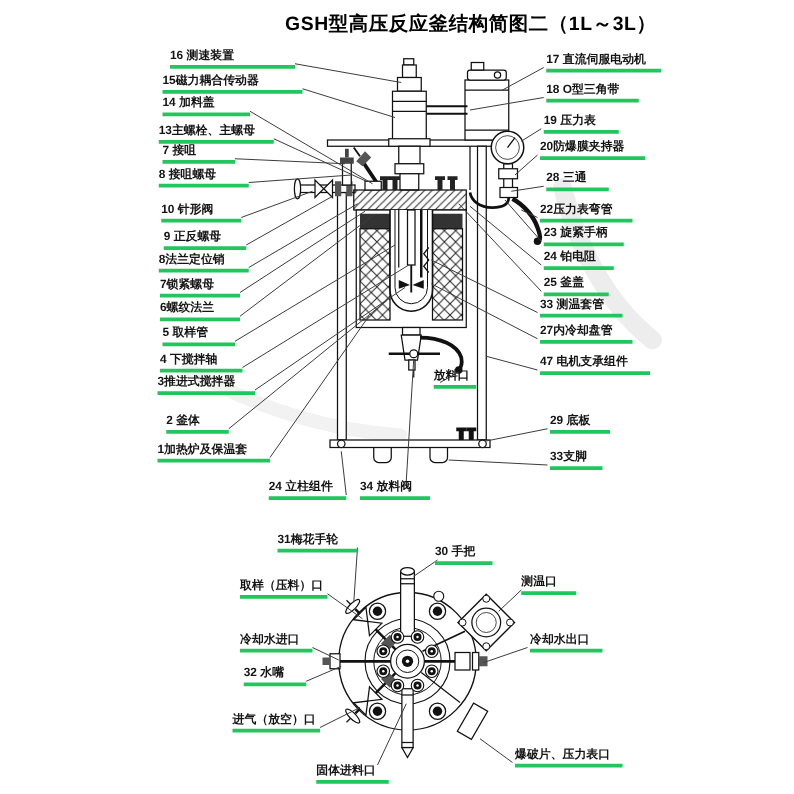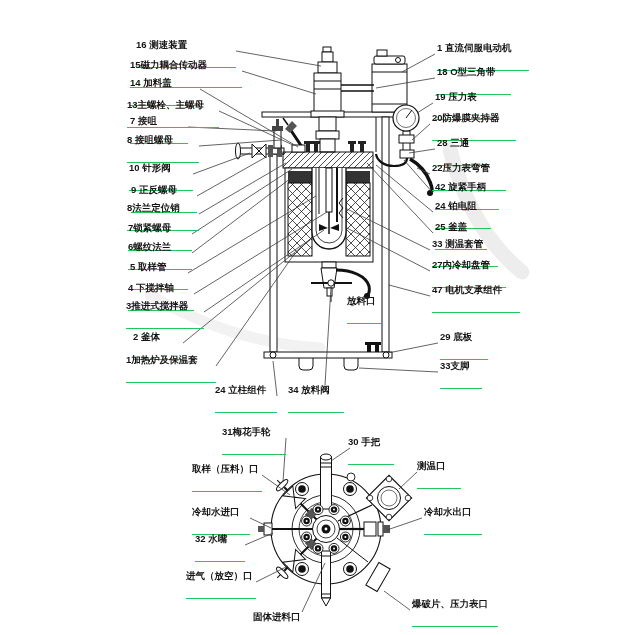--- a/index.html
+++ b/index.html
@@ -1,21 +1,21 @@
 <!DOCTYPE html>
 <html><head>
 <meta charset="utf-8">
 <style>
   html,body{margin:0;padding:0;background:#fff;}
   .canvas{position:relative;width:635px;height:635px;background:#ffffff;overflow:hidden;
           font-family:"Liberation Sans",sans-serif;}
   .title{position:absolute;left:228px;top:9px;font-size:15.5px;font-weight:bold;color:#000;
          white-space:nowrap;letter-spacing:0.5px;}
   .lbl{position:absolute;font-size:9.5px;line-height:1.15;font-weight:600;color:#141414;
-       border-bottom:1px solid #22c55e;white-space:nowrap;padding-bottom:16px;overflow:visible;}
+       border-bottom:3px solid #22c55e;white-space:nowrap;padding-bottom:1px;overflow:visible;}
   svg{position:absolute;left:0;top:0;}
 </style>
 </head>
 <body>
 
 <div class="canvas">
 
 <svg width="635" height="635" viewBox="0 0 635 635">
   <defs>
     <pattern id="xh" width="9" height="9" patternUnits="userSpaceOnUse">
@@ -332,20 +332,21 @@
     <line x1="417" y1="472" x2="399" y2="489"></line>
     <line x1="250" y1="518" x2="271" y2="528"></line>
     <line x1="422" y1="518" x2="387" y2="530"></line>
     <line x1="245" y1="545" x2="273" y2="533"></line>
     <line x1="256" y1="582" x2="288" y2="566"></line>
     <line x1="302" y1="612" x2="325" y2="563"></line>
     <line x1="410" y1="610" x2="384" y2="591"></line>
   </g>
 </svg>
 
+<div class="title">GSH型高压反应釜结构简图二（1L～3L）</div>
 
 <div class="lbl" style="left:136px;top:40px;width:100px">16 测速装置</div>
 <div class="lbl" style="left:130px;top:60px;width:112px">15磁力耦合传动器</div>
 <div class="lbl" style="left:130px;top:78px;width:70px">14 加料盖</div>
 <div class="lbl" style="left:127px;top:100px;width:92px">13主螺栓、主螺母</div>
 <div class="lbl" style="left:130px;top:116px;width:58px">7 接咀</div>
 <div class="lbl" style="left:127px;top:135px;width:72px">8 接咀螺母</div>
 <div class="lbl" style="left:129px;top:163px;width:64px">10 针形阀</div>
 <div class="lbl" style="left:131px;top:185px;width:66px">9 正反螺母</div>
 <div class="lbl" style="left:127px;top:203px;width:72px">8法兰定位销</div>
@@ -354,27 +355,27 @@
 <div class="lbl" style="left:130px;top:262px;width:58px">5 取样管</div>
 <div class="lbl" style="left:128px;top:283px;width:66px">4 下搅拌轴</div>
 <div class="lbl" style="left:126px;top:301px;width:78px">3推进式搅拌器</div>
 <div class="lbl" style="left:133px;top:332px;width:50px">2 釜体</div>
 <div class="lbl" style="left:126px;top:355px;width:90px">1加热炉及保温套</div>
 
 <div class="lbl" style="left:215px;top:385px;width:62px">24 立柱组件</div>
 <div class="lbl" style="left:288px;top:385px;width:56px">34 放料阀</div>
 <div class="lbl" style="left:347px;top:296px;width:34px">放料口</div>
 
-<div class="lbl" style="left:437px;top:43px;width:92px">1 直流伺服电动机</div>
+<div class="lbl" style="left:437px;top:43px;width:92px">17 直流伺服电动机</div>
 <div class="lbl" style="left:437px;top:67px;width:74px">18 O型三角带</div>
 <div class="lbl" style="left:435px;top:92px;width:60px">19 压力表</div>
 <div class="lbl" style="left:432px;top:113px;width:84px">20防爆膜夹持器</div>
 <div class="lbl" style="left:437px;top:138px;width:50px">28 三通</div>
 <div class="lbl" style="left:432px;top:163px;width:74px">22压力表弯管</div>
-<div class="lbl" style="left:435px;top:182px;width:64px">42 旋紧手柄</div>
+<div class="lbl" style="left:435px;top:182px;width:64px">23 旋紧手柄</div>
 <div class="lbl" style="left:435px;top:201px;width:56px">24 铂电阻</div>
 <div class="lbl" style="left:435px;top:222px;width:52px">25 釜盖</div>
 <div class="lbl" style="left:432px;top:239px;width:66px">33 测温套管</div>
 <div class="lbl" style="left:432px;top:260px;width:74px">27内冷却盘管</div>
 <div class="lbl" style="left:432px;top:285px;width:88px">47 电机支承组件</div>
 <div class="lbl" style="left:440px;top:332px;width:48px">29 底板</div>
 <div class="lbl" style="left:440px;top:361px;width:42px">33支脚</div>
 
 <div class="lbl" style="left:222px;top:427px;width:64px">31梅花手轮</div>
 <div class="lbl" style="left:348px;top:437px;width:46px">30 手把</div>

